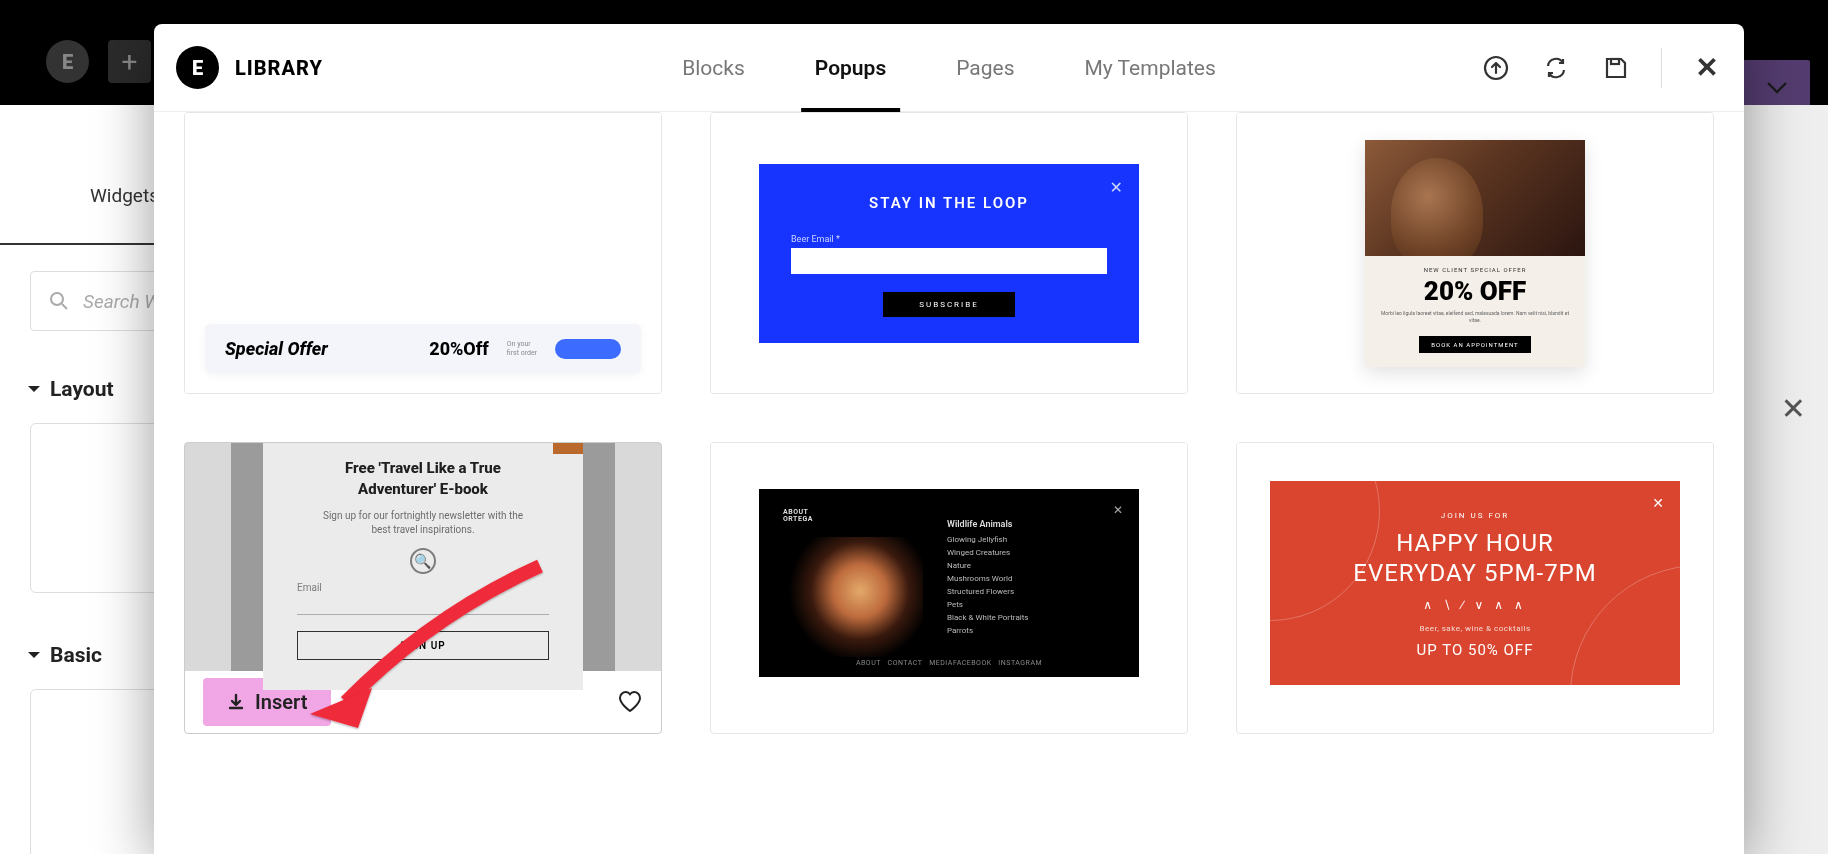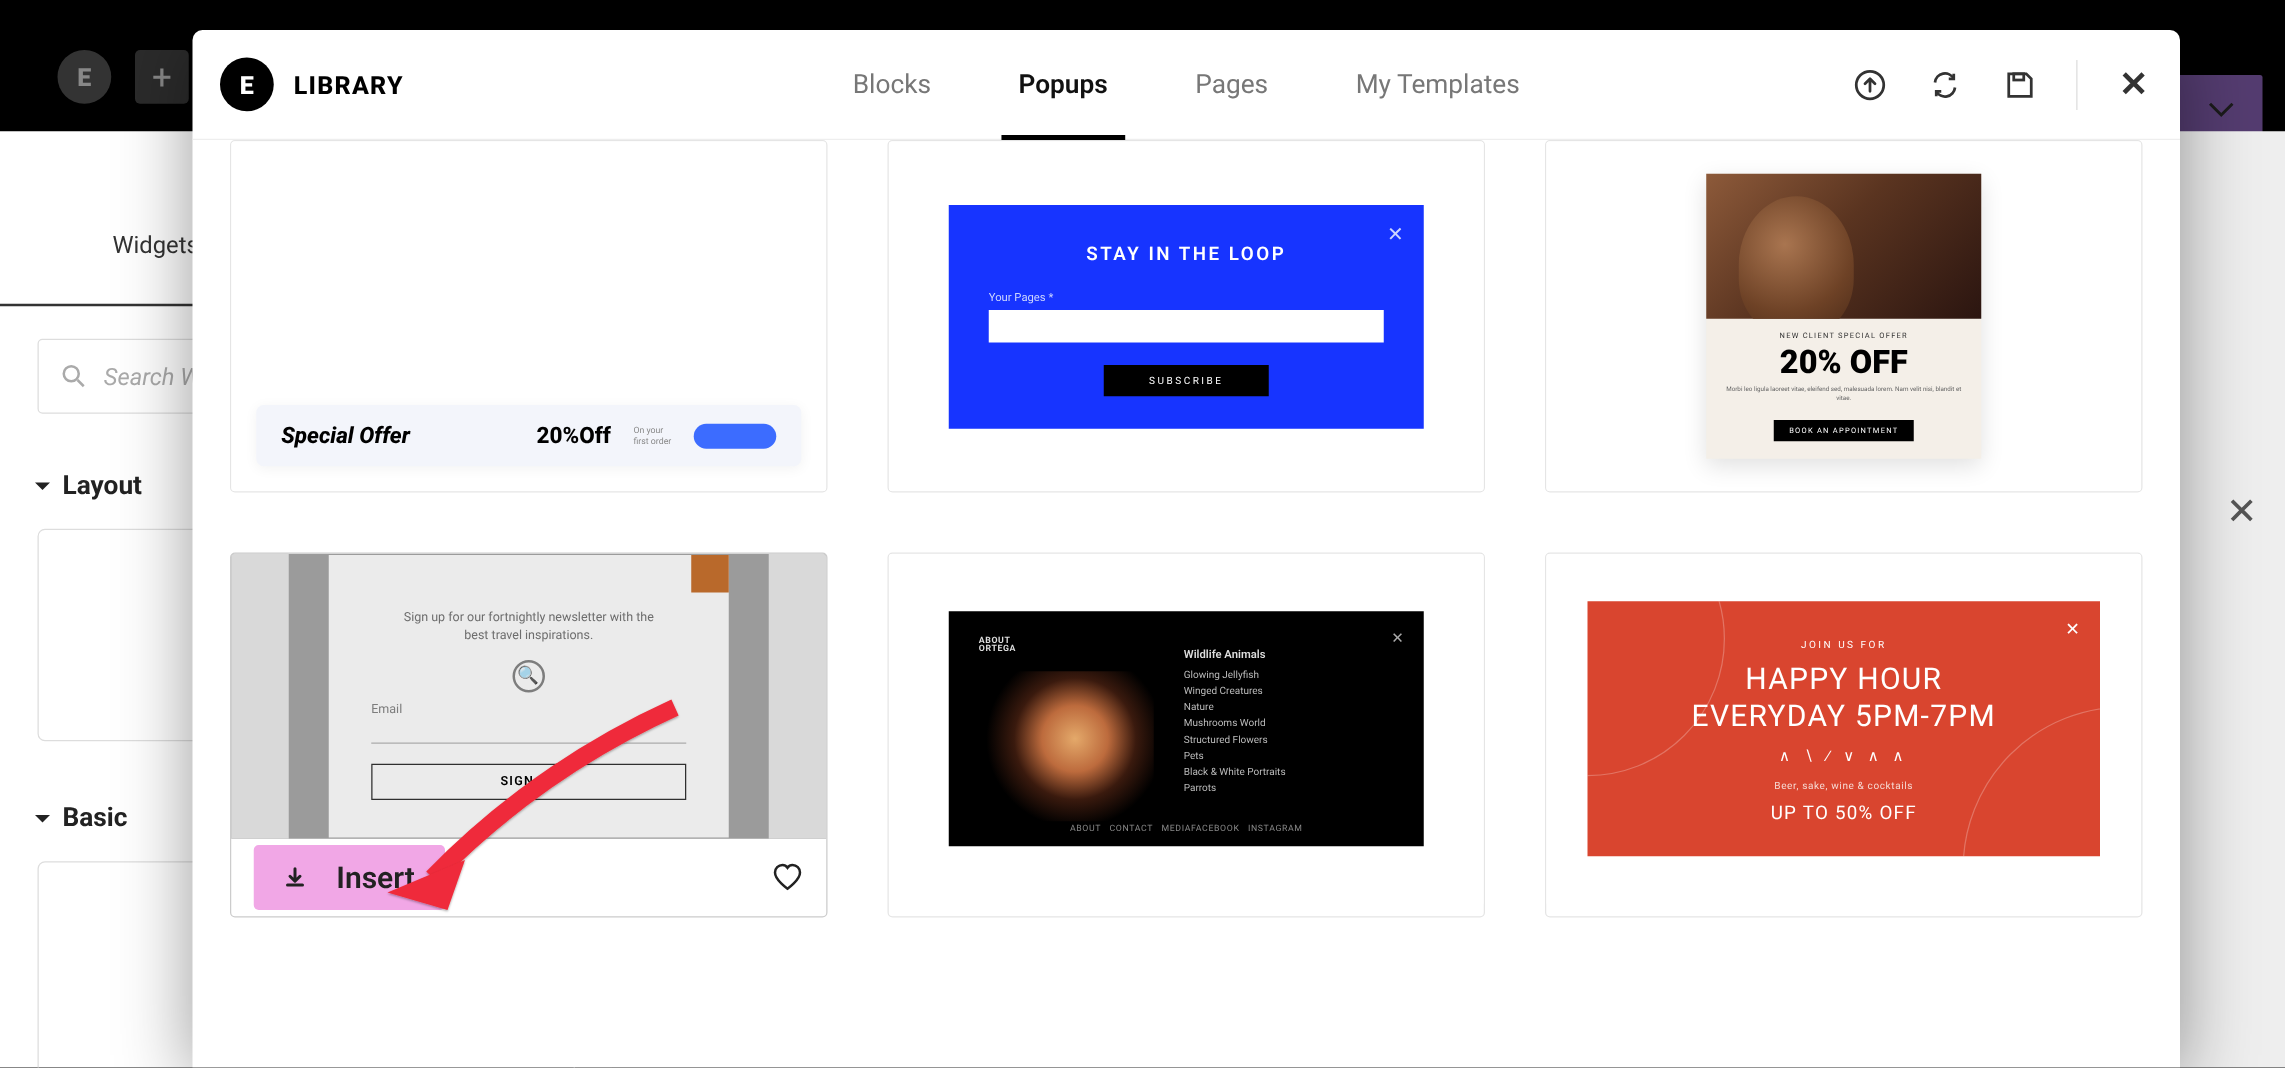--- a/index.html
+++ b/index.html
@@ -39,21 +39,21 @@
   .lib-body{flex:1;overflow:auto;padding:0 30px 28px;position:relative}
   .lib-body::-webkit-scrollbar{width:12px}
   .lib-body::-webkit-scrollbar-thumb{background:#ccc;border-radius:6px}
   .grid{display:grid;grid-template-columns:repeat(3,1fr);gap:48px 48px}
   .card{border:1px solid #e5e5e5;border-radius:4px;overflow:hidden;background:#fff;display:flex;flex-direction:column}
   .card-preview{height:280px;background:#fff;display:flex;align-items:center;justify-content:center;padding:20px;position:relative}
   .card.hovered{border-color:#ccc}
   .card.hovered .card-preview{background:#9b9b9b}
   .card-footer{height:62px;display:none;align-items:center;justify-content:space-between;padding:0 18px}
   .card.hovered .card-footer{display:flex}
-  .insert-btn{background:#f1a7e6;border:none;padding:12px 24px;border-radius:4px;font-size:24px;font-weight:600;color:#222;display:flex;align-items:center;gap:24px;cursor:pointer}
+  .insert-btn{background:#f1a7e6;border:none;padding:12px 24px;border-radius:4px;font-size:20px;font-weight:600;color:#222;display:flex;align-items:center;gap:10px;cursor:pointer}
   .heart-btn{cursor:pointer}
 
   
   .pv-offer{width:100%;max-width:460px;background:#f3f5fb;border-radius:6px;display:flex;align-items:center;justify-content:space-between;padding:14px 20px;box-shadow:0 2px 10px rgba(0,0,0,.05)}
   .pv-offer-left{font-weight:800;font-size:18px;font-style:italic}
   .pv-offer-mid{font-weight:800;font-size:18px}
   .pv-offer-btn{background:#3c6cff;border-radius:14px;width:66px;height:20px}
 
   .pv-loop{width:380px;background:#1734ff;padding:30px 32px 26px;text-align:center;position:relative}
   .pv-loop-x{position:absolute;top:14px;right:16px;color:#cdd6ff;font-size:16px}
@@ -203,21 +203,21 @@
             </div>
           </div>
         </div>
       </div>
 
       <div class="card">
         <div class="card-preview">
           <div class="pv-loop">
             <div class="pv-loop-x">✕</div>
             <div class="pv-loop-title">STAY IN THE LOOP</div>
-            <div class="pv-loop-label">Your Pages *</div>
+            <div class="pv-loop-label">Beer Email *</div>
             <div class="pv-loop-input"></div>
             <div class="pv-loop-btn">SUBSCRIBE</div>
           </div>
         </div>
       </div>
 
       <div class="card">
         <div class="card-preview">
           <div class="pv-20off">
             <div class="pv-20off-img">
@@ -230,20 +230,21 @@
               <div class="pv-20off-btn">BOOK AN APPOINTMENT</div>
             </div>
           </div>
         </div>
       </div>
 
       <div class="card hovered">
         <div class="card-preview" style="height:228px">
           <div class="pv-ebook">
             <div class="pv-ebook-x"></div>
+            <div class="pv-ebook-title"><span>Free 'Travel Like a True</span><br><span>Adventurer' E-book</span></div>
             <div class="pv-ebook-sub">Sign up for our fortnightly newsletter with the best travel inspirations.</div>
             <div class="pv-ebook-mag">🔍</div>
             <div class="pv-ebook-label">Email</div>
             <div class="pv-ebook-line"></div>
             <div class="pv-ebook-btn">SIGN UP</div>
           </div>
         </div>
         <div class="card-footer">
           <button class="insert-btn">
             <svg width="18" height="18" viewBox="0 0 18 18">

